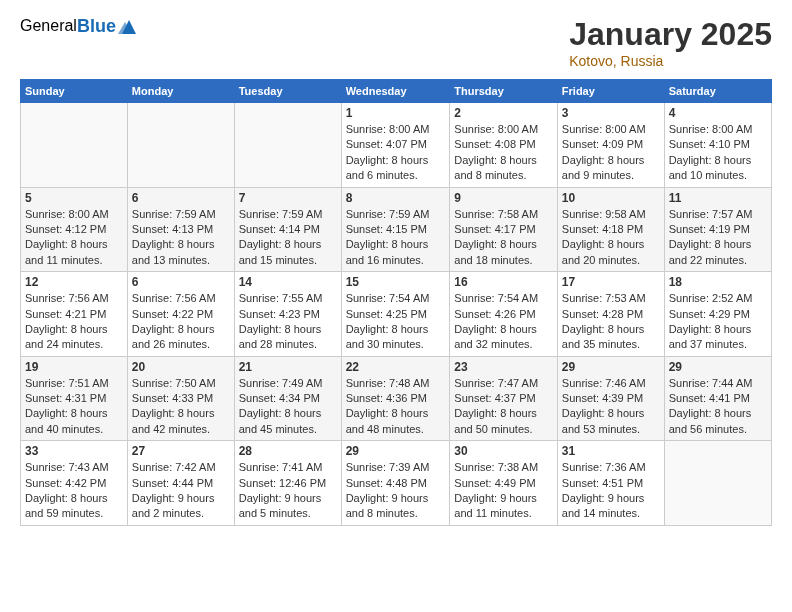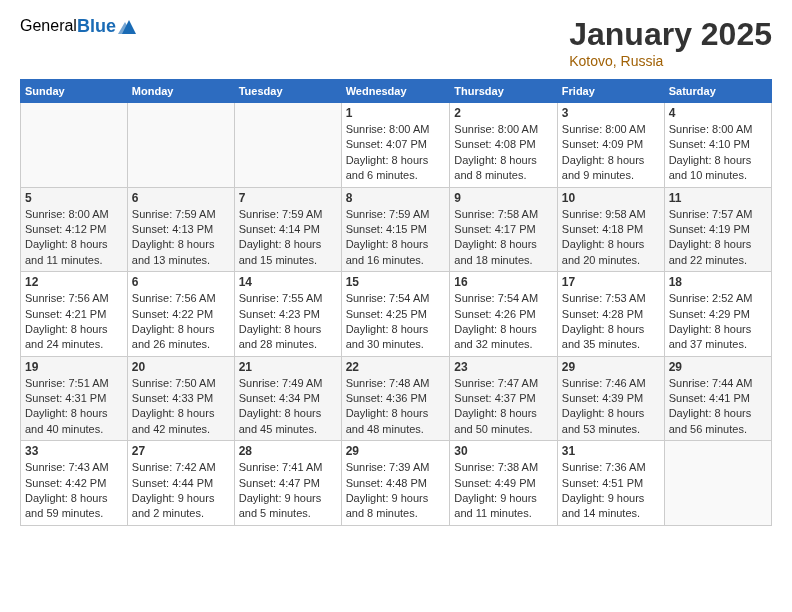--- a/index.html
+++ b/index.html
@@ -300,21 +300,21 @@
           </td>
           <td>
             <span class="day-number">27</span>
             <div class="day-info">Sunrise: 7:42 AM
 Sunset: 4:44 PM
 Daylight: 9 hours and 2 minutes.</div>
           </td>
           <td>
             <span class="day-number">28</span>
             <div class="day-info">Sunrise: 7:41 AM
-Sunset: 4:47 PM
+Sunset: 12:46 PM
 Daylight: 9 hours and 5 minutes.</div>
           </td>
           <td>
             <span class="day-number">29</span>
             <div class="day-info">Sunrise: 7:39 AM
 Sunset: 4:48 PM
 Daylight: 9 hours and 8 minutes.</div>
           </td>
           <td>
             <span class="day-number">30</span>

